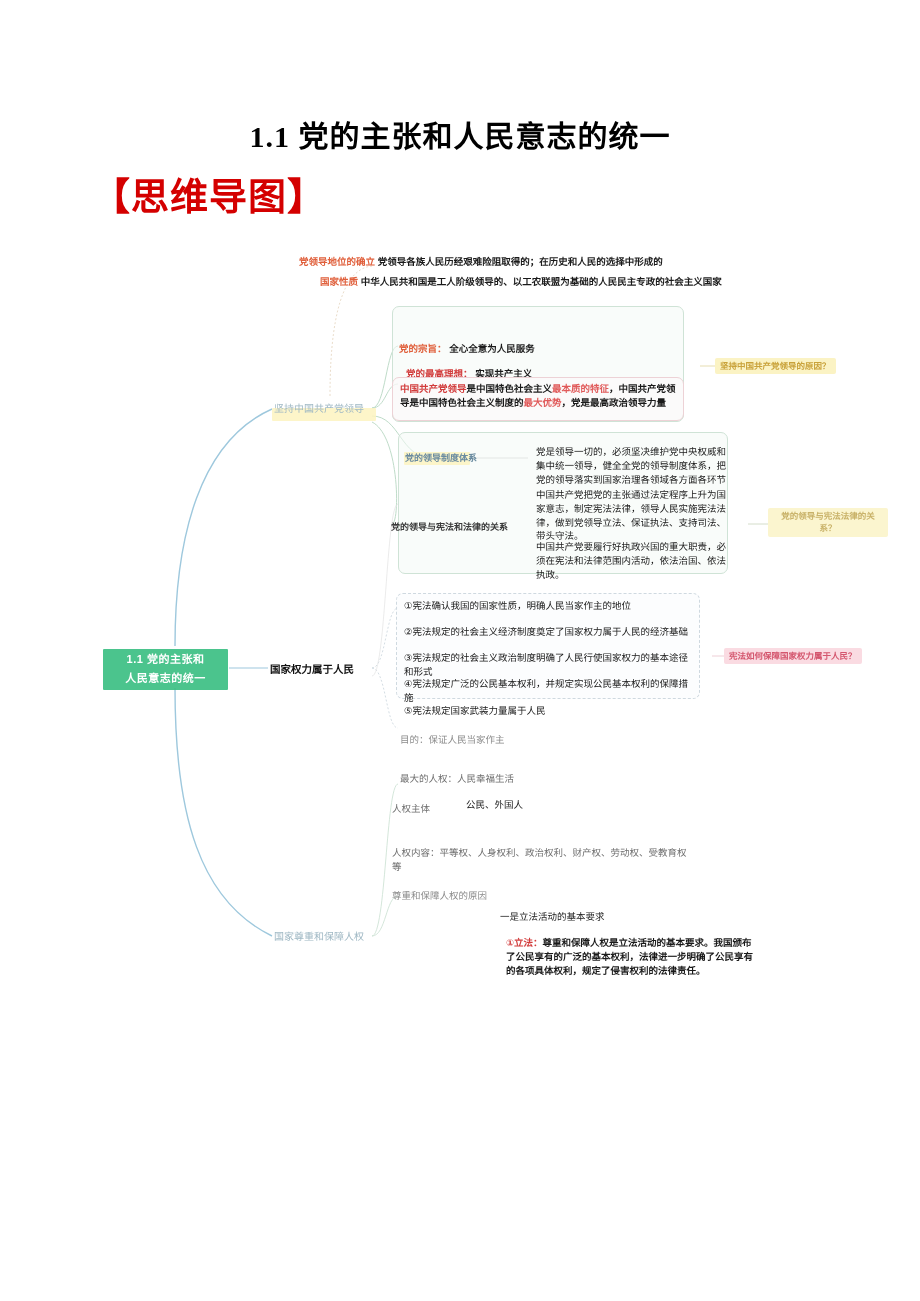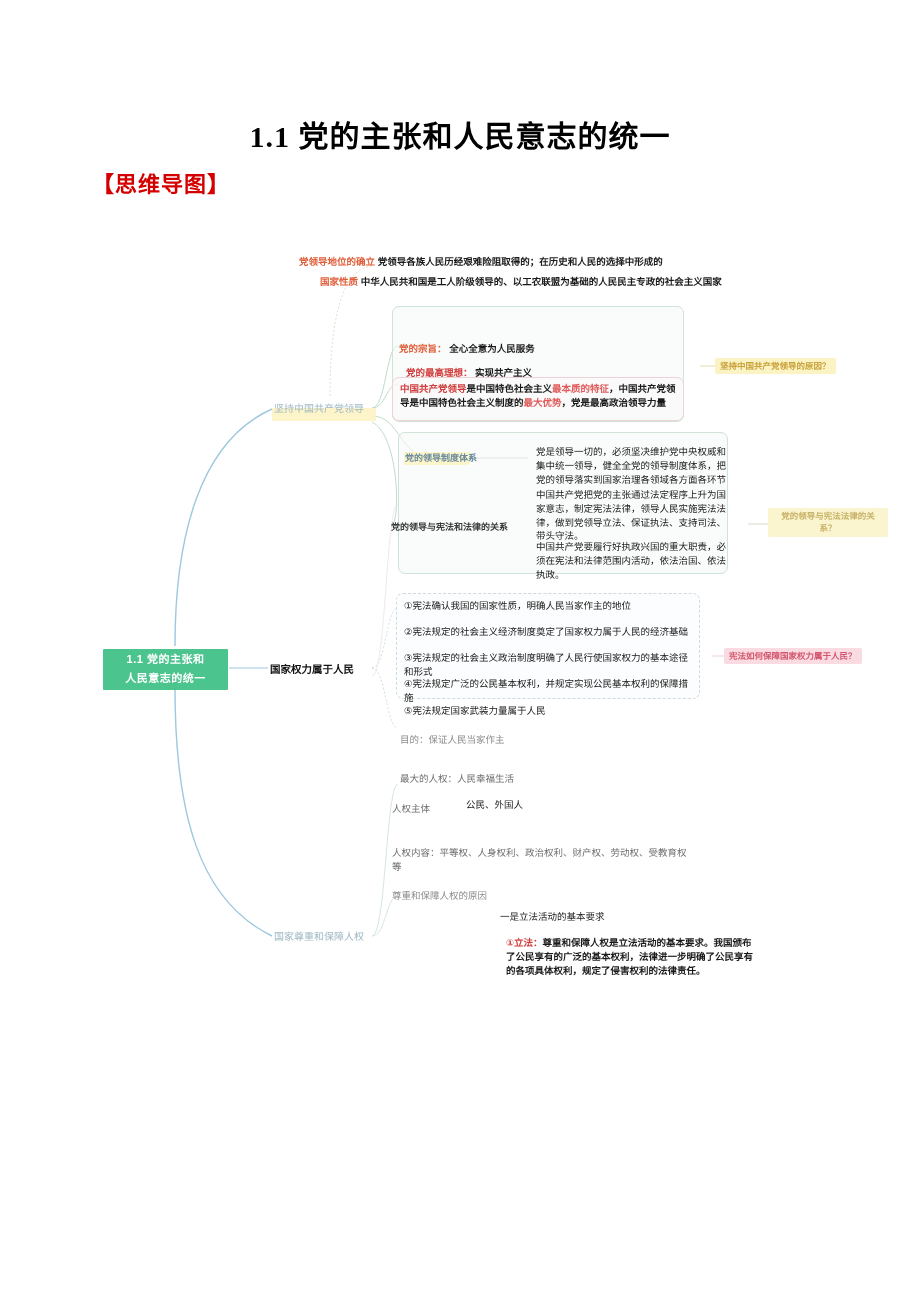--- a/index.html
+++ b/index.html
@@ -25,21 +25,21 @@
     font-family: "Liberation Serif", "DejaVu Serif", serif;
     font-size: 30px;
     font-weight: 700;
     letter-spacing: 1px;
     color: #000;
     white-space: nowrap;
   }
   .doc-subtitle {
     position: absolute;
     left: 92px; top: 166px;
-    font-size: 22px;
+    font-size: 38px;
     font-weight: 700;
     color: #d40000;
     letter-spacing: 1px;
   }
 
   
   #mindmap {
     position: absolute;
     left: 0; top: 236px;
     width: 836px;
@@ -185,21 +185,21 @@
 
   <div class="branch-hl" style="left:272px; top:172px; width:104px; height:13px;"></div>
   <div class="node branch-label faint" style="left:274px; top:166px;">坚持中国共产党领导</div>
 
   <div class="card" style="left:392px; top:70px; width:292px; height:116px;"></div>
 
   <div class="node leaf" style="left:399px; top:106px; width:288px;">
     <span class="k">党的宗旨：</span>
     <span class="b">全心全意为人民服务</span>
   </div>
-  <div class="node leaf" style="left:406px; top:131px; width:288px;font-family:Liberation Serif, serif;">
+  <div class="node leaf" style="left:406px; top:131px; width:288px;">
     <span class="k2">党的最高理想：</span>
     <span class="b">实现共产主义</span>
   </div>
 
   <div class="card pinkish" style="left:392px; top:141px; width:292px; height:44px;"></div>
   <div class="node leaf" style="left:400px; top:146px; width:278px;">
     <span class="k2">中国共产党领导</span><span class="b">是中国特色社会主义</span><span class="em">最本质的特征</span><span class="b">，中国共产党领导是中国特色社会主义制度的</span><span class="em">最大优势</span><span class="b">，党是最高政治领导力量</span>
   </div>
 
   <div class="card" style="left:398px; top:196px; width:330px; height:142px;"></div>

